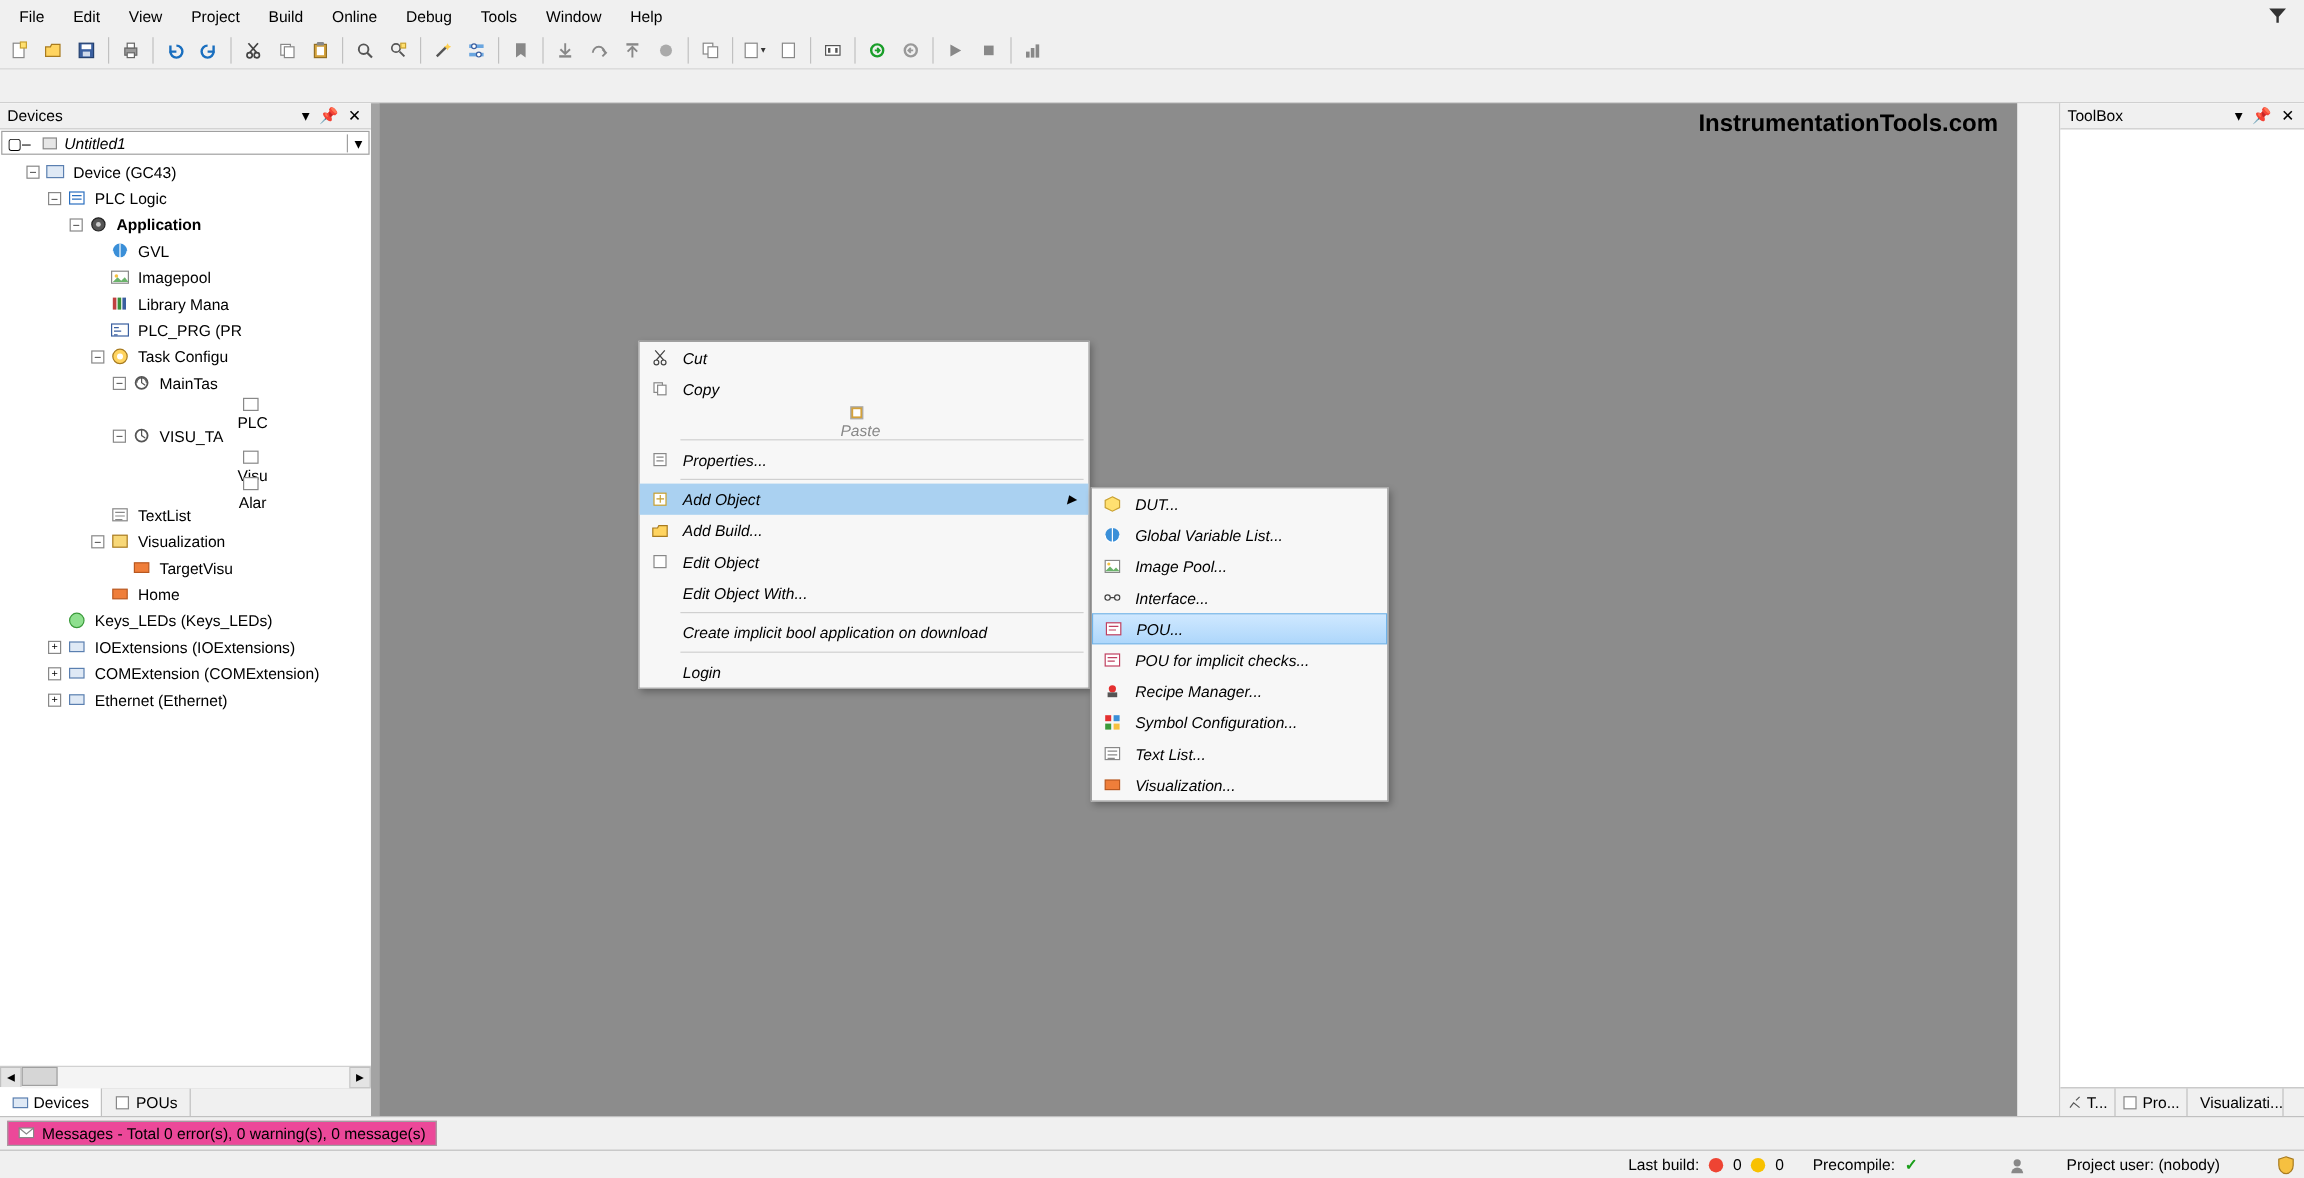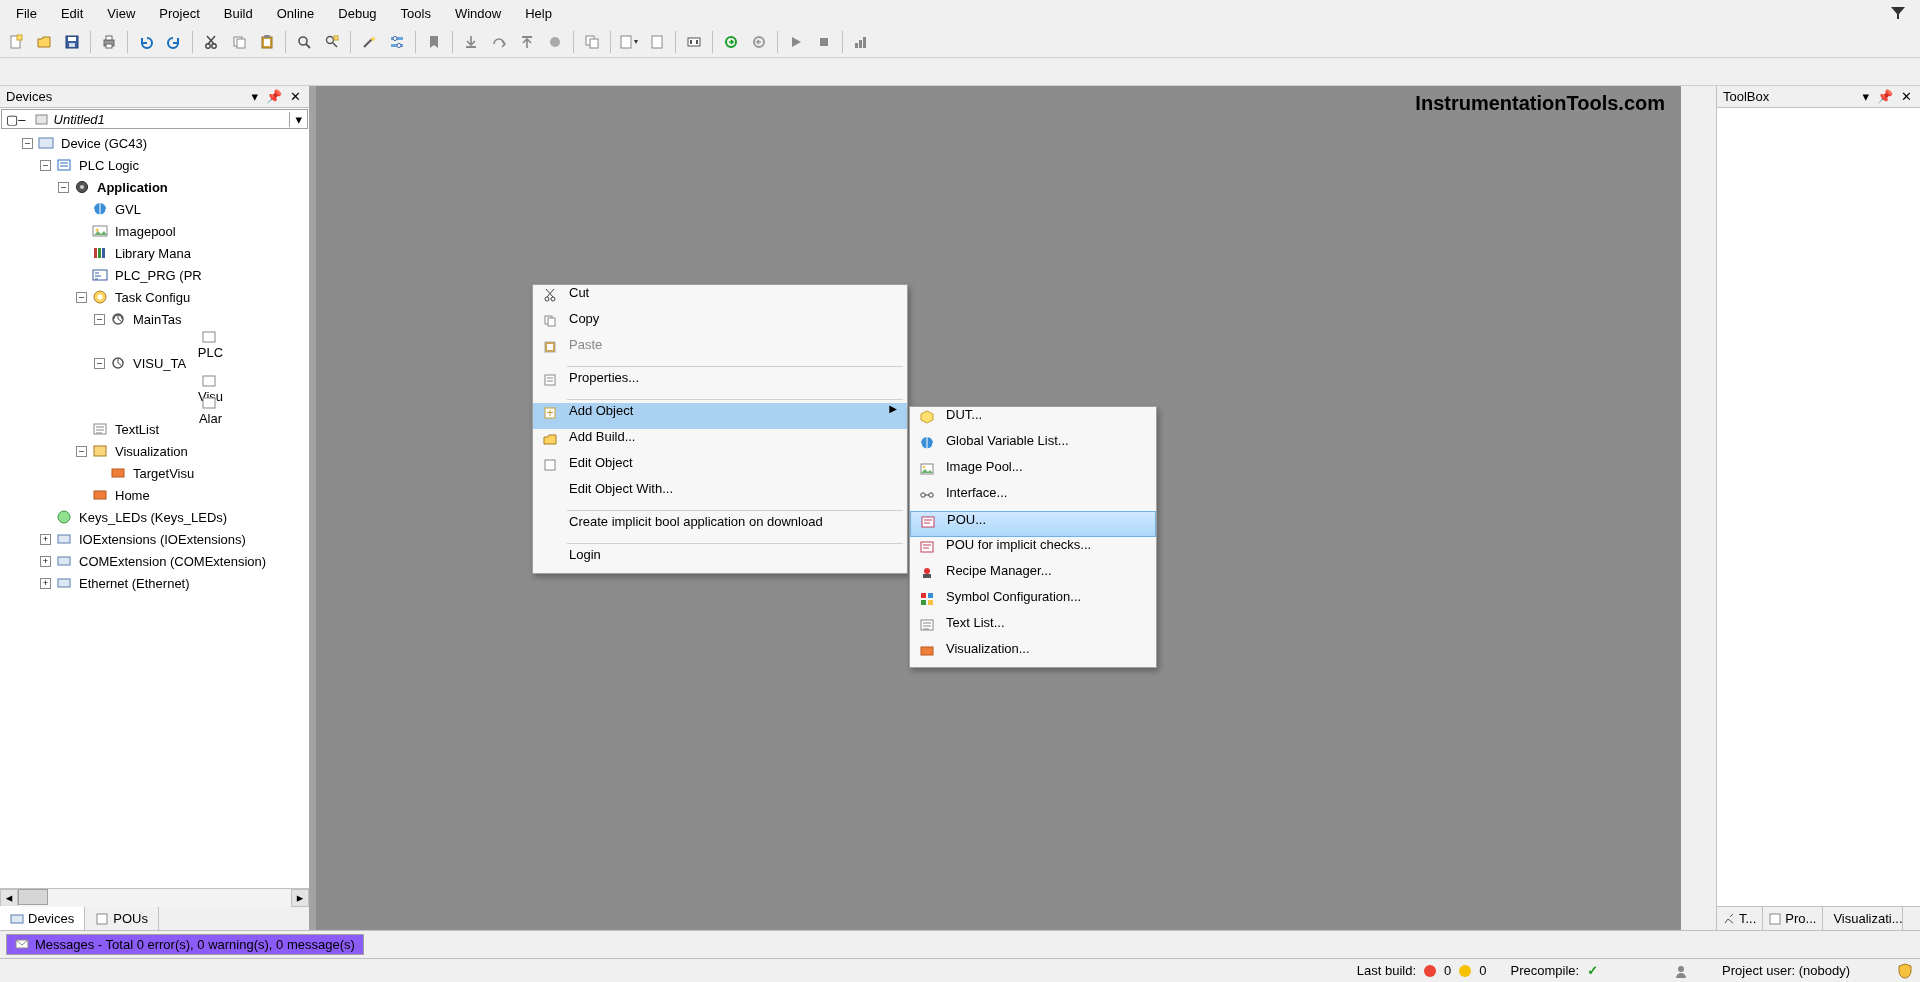--- a/index.html
+++ b/index.html
@@ -40,28 +40,28 @@
 .left-tabs { display: flex; height: 24px; background: #f0f0f0; border-top: 1px solid #c0c0c0; }
 .left-tab { display: flex; align-items: center; padding: 2px 10px; gap: 4px; border-right: 1px solid #c0c0c0; cursor: default; }
 .left-tab.active { background: #fff; border-top: 1px solid #fff; margin-top: -1px; }
 .center-panel { flex: 1; background: #8c8c8c; position: relative; }
 .watermark { position: absolute; top: 6px; right: 16px; font-weight: bold; font-size: 20px; color: #000; }
 .right-panel { width: 204px; display: flex; flex-direction: column; border-left: 1px solid #c0c0c0; background: #fff; margin-left: 35px; }
 .right-body { flex: 1; background: #fff; }
 .right-tabs { display: flex; height: 24px; background: #f0f0f0; border-top: 1px solid #c0c0c0; }
 .right-tab { display: flex; align-items: center; padding: 2px 6px; gap: 4px; border-right: 1px solid #c0c0c0; cursor: default; font-size: 12px; overflow: hidden; white-space: nowrap; max-width: 68px; }
 .msg-bar { height: 28px; display: flex; align-items: center; padding: 2px 6px; background: #f0f0f0; border-top: 1px solid #c0c0c0; }
-.msg-btn { display: flex; align-items: center; gap: 6px; border: 1px solid #a0a0a0; padding: 2px 8px; background: #8b5cf6; cursor: default; }
+.msg-btn { display: flex; align-items: center; gap: 6px; border: 1px solid #a0a0a0; padding: 2px 8px; background: #ec4899; cursor: default; }
 .status-bar { height: 24px; background: #f0f0f0; border-top: 1px solid #c0c0c0; display: flex; align-items: center; padding: 0 8px; gap: 8px; font-size: 12px; }
 .status-bar .spacer { flex: 1; }
 .context-menu { position: absolute; background: #f7f7f7; border: 1px solid #a0a0a0; box-shadow: 2px 3px 6px rgba(0,0,0,0.3); z-index: 100; }
-.context-menu .mrow { display: flex; height: 26px; padding: 0 10px 0 4px; cursor: default; white-space: nowrap; }
+.context-menu .mrow { display: flex; align-items: center; height: 26px; padding: 0 10px 0 4px; cursor: default; white-space: nowrap; font-style: italic; }
 .context-menu .mrow.highlight { background: #aad1f1; }
 .context-menu .mrow.highlight-sub { background: linear-gradient(#cfe8ff,#aed7fb); border: 1px solid #6fb2e8; }
-.context-menu .mrow.disabled { color: #888; }
+.context-menu .mrow.disabled { color: #888; flex-direction: column; }
 .context-menu .micon { width: 26px; height: 20px; display: flex; align-items: center; justify-content: center; margin-right: 6px; }
 .context-menu .mlabel { flex: 1; }
 .context-menu .marrow { margin-left: 18px; font-size: 10px; }
 .context-menu .msep { height: 1px; background: #d0d0d0; margin: 3px 4px 3px 34px; }
 #ctx-main { left: 216px; top: 198px; width: 376px; }
 #ctx-sub { left: 593px; top: 320px; width: 248px; }
 svg { display: block; }
 .spacer-28 { height: 28px; background: #f0f0f0; border-bottom: 1px solid #d0d0d0; }
 .circle-red { width: 12px; height: 12px; border-radius: 50%; background: #e43; display: inline-block; vertical-align: middle; }
 .circle-yellow { width: 12px; height: 12px; border-radius: 50%; background: #f8c100; display: inline-block; vertical-align: middle; }

